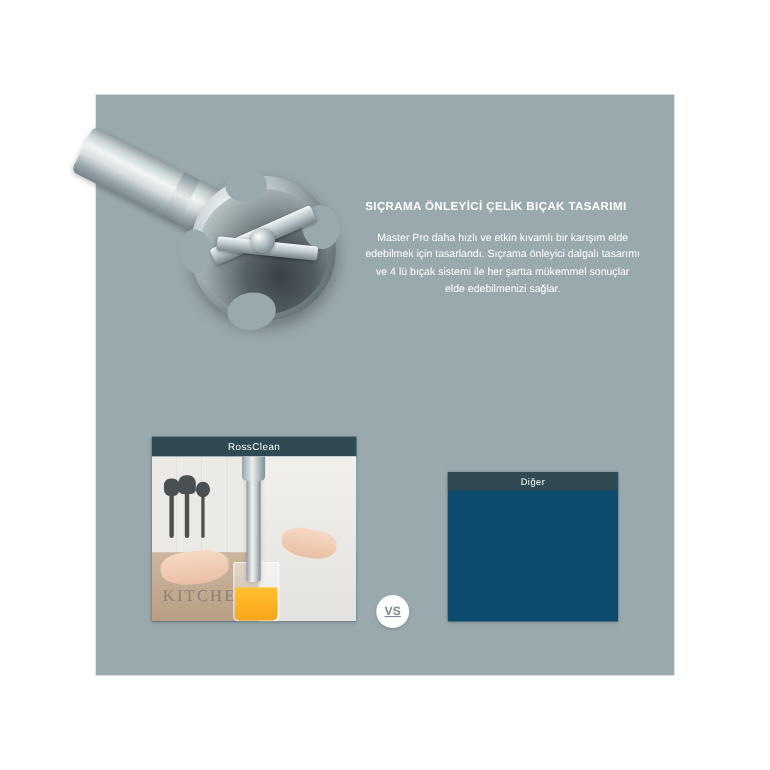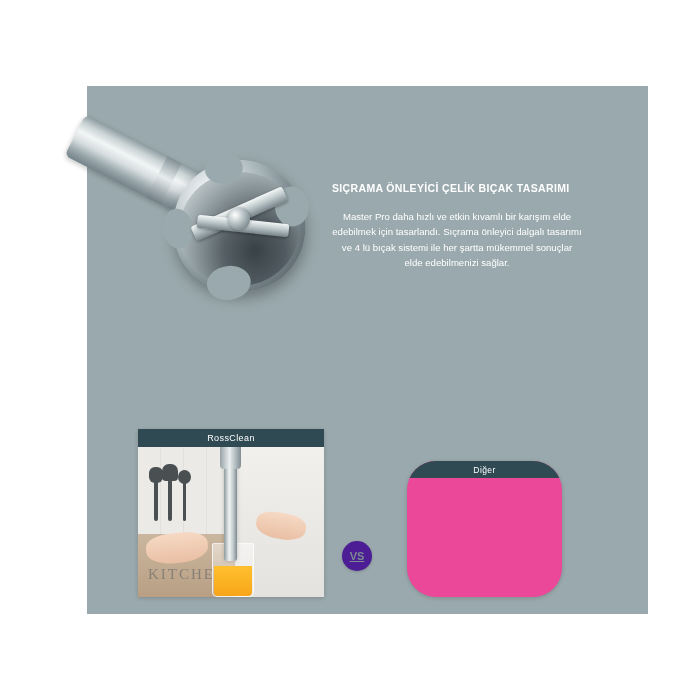--- a/index.html
+++ b/index.html
@@ -21,21 +21,20 @@
     height: 700px;
     background: #ffffff;
   }
   .panel {
     position: absolute;
     left: 87px;
     top: 86px;
     width: 526px;
     height: 528px;
     background: #9aa9ad;
-    padding-left: 35px;
   }
 
   
   .hero {
     position: absolute;
     left: 0px;
     top: 0px;
     width: 526px;
     height: 225px;
   }
@@ -164,27 +163,26 @@
   .compare {
     position: absolute;
     left: 0;
     top: 225px;
     width: 526px;
     height: 303px;
   }
 
   .card {
     position: absolute;
-    background: #ec4899;
+    background: #0c4a6e;
     box-shadow: 0 1px 4px rgba(0,0,0,0.18);
     overflow: hidden;
-    margin-top: 32px;
   }
   .card-left  { left: 51px;  top: 86px;  width: 186px; height: 168px; }
-  .card-right { left: 320px; top: 118px; width: 155px; height: 136px; border-radius: 29px; }
+  .card-right { left: 320px; top: 118px; width: 155px; height: 136px; }
 
   .card-title {
     position: relative;
     height: 18px;
     background: #2f4a53;
     color: #ffffff;
     font-size: 9px;
     letter-spacing: .4px;
     display: flex;
     align-items: center;
@@ -367,21 +365,21 @@
   .sp8 { left: 48px; top: 44px; width: 7px; height: 12px; transform: rotate(-18deg); }
 
   
   .vs {
     position: absolute;
     left: 255px;
     top: 230px;
     width: 30px;
     height: 30px;
     border-radius: 50%;
-    background: #4c1d95;
+    background: #ffffff;
     color: #7c8b90;
     font-size: 11px;
     font-weight: bold;
     display: flex;
     align-items: center;
     justify-content: center;
     box-shadow: 0 1px 3px rgba(0,0,0,0.18);
     text-decoration: underline;
   }
 </style>

